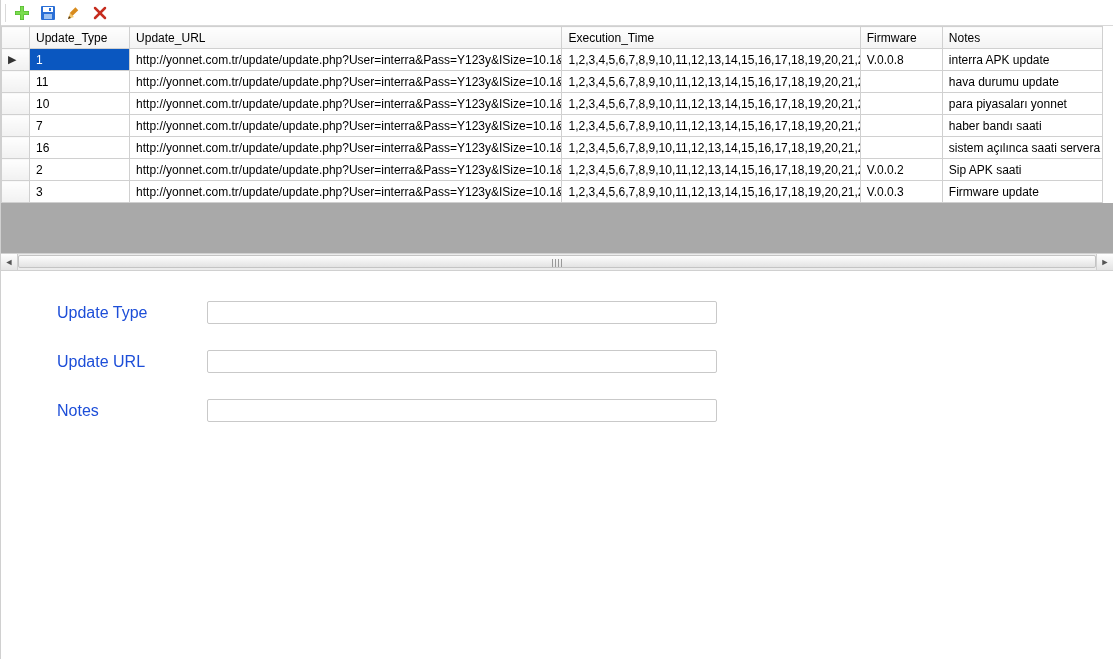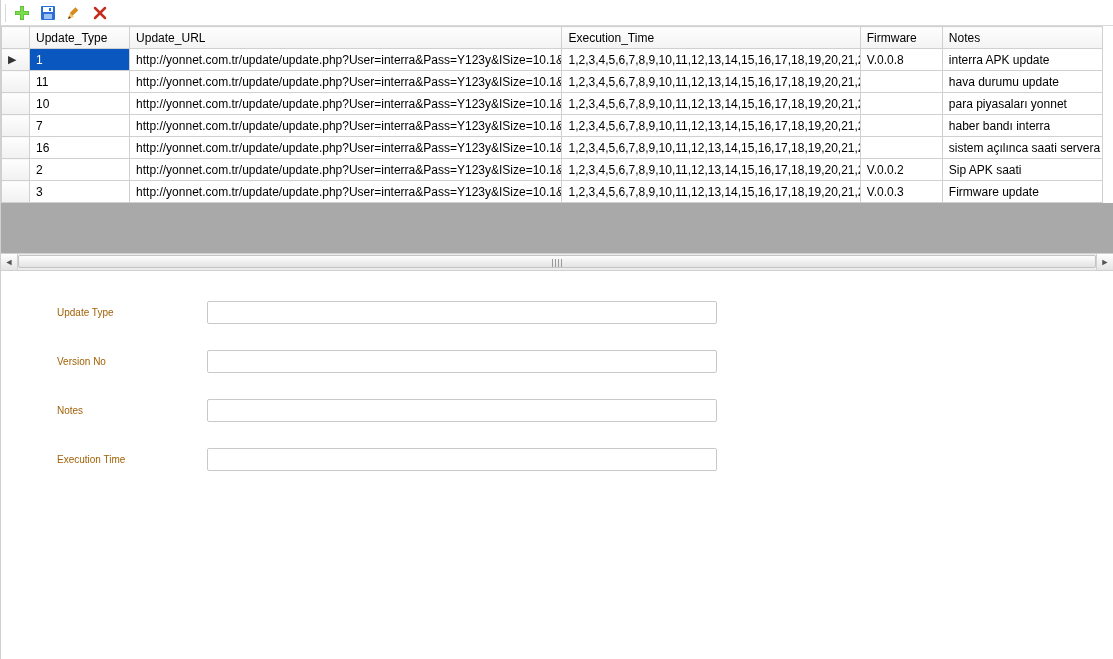--- a/index.html
+++ b/index.html
@@ -130,22 +130,22 @@
     flex: 1;
     padding: 30px 0 0 56px;
   }
   .form-row {
     display: flex;
     align-items: center;
     margin-bottom: 26px;
   }
   .form-row label {
     width: 150px;
-    font-size: 10px;
-    color:#a16207;
+    font-size: 16px;
+    color:#1d4ed8;
   }
   .form-row input {
     width: 510px;
     height: 23px;
     border: 1px solid #c9c9c9;
     border-radius: 2px;
     padding: 2px 6px;
     font-family: inherit;
     font-size: 12px;
     background:#fff;
@@ -238,21 +238,21 @@
               <td class="cell-exec">1,2,3,4,5,6,7,8,9,10,11,12,13,14,15,16,17,18,19,20,21,22,23,0</td>
               <td class="cell-ver"></td>
               <td class="cell-notes">para piyasaları yonnet</td>
             </tr>
             <tr>
               <td class="row-indicator"></td>
               <td class="cell-type">7</td>
               <td class="cell-url">http://yonnet.com.tr/update/update.php?User=interra&amp;Pass=Y123y&amp;ISize=10.1&amp;VerId=13</td>
               <td class="cell-exec">1,2,3,4,5,6,7,8,9,10,11,12,13,14,15,16,17,18,19,20,21,22,23,0</td>
               <td class="cell-ver"></td>
-              <td class="cell-notes">haber bandı interra</td>
+              <td class="cell-notes">haber bandı saati</td>
             </tr>
             <tr>
               <td class="row-indicator"></td>
               <td class="cell-type">16</td>
               <td class="cell-url">http://yonnet.com.tr/update/update.php?User=interra&amp;Pass=Y123y&amp;ISize=10.1&amp;VerId=14</td>
               <td class="cell-exec">1,2,3,4,5,6,7,8,9,10,11,12,13,14,15,16,17,18,19,20,21,22,23,0</td>
               <td class="cell-ver"></td>
               <td class="cell-notes">sistem açılınca saati servera sor</td>
             </tr>
             <tr>
@@ -285,26 +285,22 @@
       <div class="arrow right">►</div>
     </div>
   </div>
 
   <div class="form-area">
     <div class="form-row">
       <label>Update Type</label>
       <input type="text" value="" style="">
     </div>
     <div class="form-row">
-      <label>Version No</label>
+      <label>Update URL</label>
       <input type="text" value="" style="">
     </div>
     <div class="form-row">
       <label>Notes</label>
       <input type="text" value="" style="">
     </div>
-    <div class="form-row">
-      <label>Execution Time</label>
-      <input type="text" value="" style="">
-    </div>
   </div>
 
 </div>
 
 </body></html>

